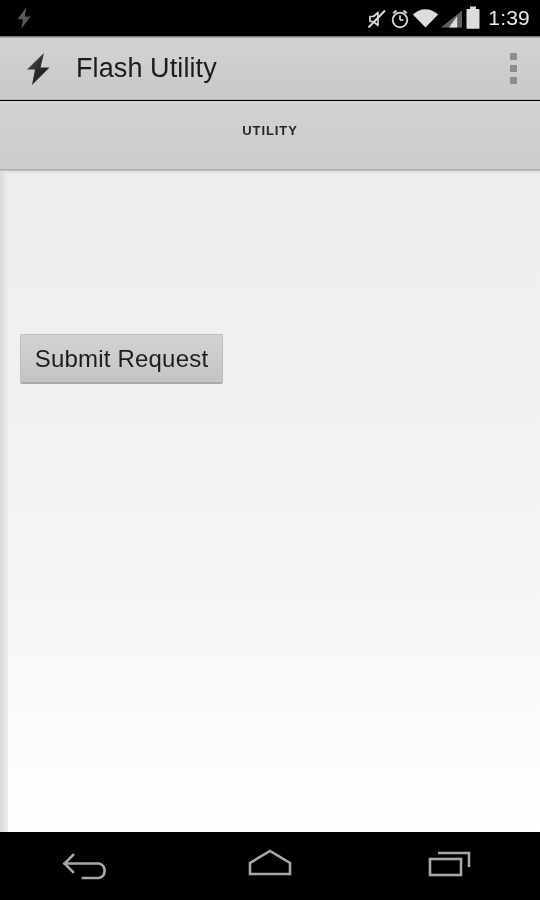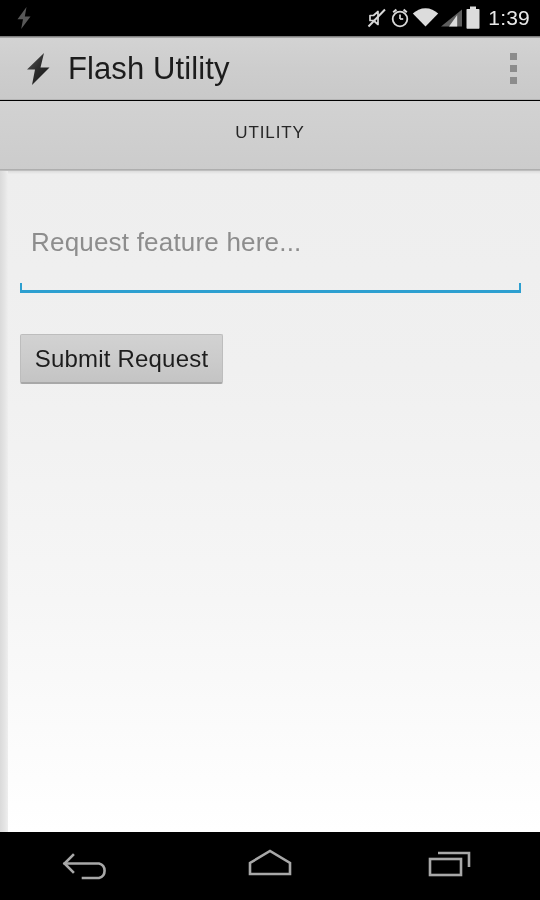--- a/index.html
+++ b/index.html
@@ -35,21 +35,21 @@
     padding: 0 10px 0 14px;
   }
   .status-left {
     display: flex;
     align-items: center;
     flex: 0 0 auto;
   }
   .status-spacer { flex: 1 1 auto; }
   .status-right {
     display: flex;
-    align-items: center;
+    align-items: flex-end;
     gap: 1px;
     flex: 0 0 auto;
   }
   .sb-icon {
     display: block;
     line-height: 0;
   }
   .status-time {
     color: #e8e8e8;
     font-size: 21px;
@@ -81,22 +81,22 @@
   .app-icon {
     width: 36px;
     height: 36px;
     flex: 0 0 auto;
     display: flex;
     align-items: center;
     justify-content: center;
   }
   .app-title {
     color: #1c1c1c;
-    font-size: 31px;
-    margin-left: 12px;
+    font-size: 27px;
+    margin-left: 20px;
     font-weight: normal;
     letter-spacing: 0.1px;
     white-space: nowrap;
   }
   .ab-spacer { flex: 1 1 auto; }
   .overflow-menu {
     width: 54px;
     height: 62px;
     display: flex;
     flex-direction: column;
@@ -123,22 +123,22 @@
   .tab {
     flex: 1 1 50%;
     position: relative;
     display: flex;
     align-items: flex-start;
     justify-content: center;
     padding-top: 22px;
     box-sizing: border-box;
   }
   .tab-label {
-    font-size: 17px;
-    font-weight: normal;
+    font-size: 13px;
+    font-weight: bold;
     letter-spacing: 0.9px;
     color: #1a1a1a;
   }
   .tab.inactive .tab-label { color: #262626; }
   .tab-divider {
     position: absolute;
     left: 0;
     top: 17px;
     width: 1px;
     height: 39px;
@@ -341,24 +341,20 @@
     <div class="tab inactive">
       <span class="tab-label">UTILITY</span>
     </div>
   </div>
   <div class="tabbar-bottom-line"></div>
 
   <div class="content">
     <div class="content-top-edge"></div>
     <div class="content-left-edge"></div>
 
-    <div class="edit-wrap">
-      <span class="edit-hint">Request feature here...</span>
-      <span class="edit-underline"></span>
-    </div>
 
     <div class="submit-button">
       <span class="submit-label">Submit Request</span>
     </div>
   </div>
 
   <div class="nav-top-line"></div>
   <div class="nav-bar">
     <div class="nav-btn">
       <span>

